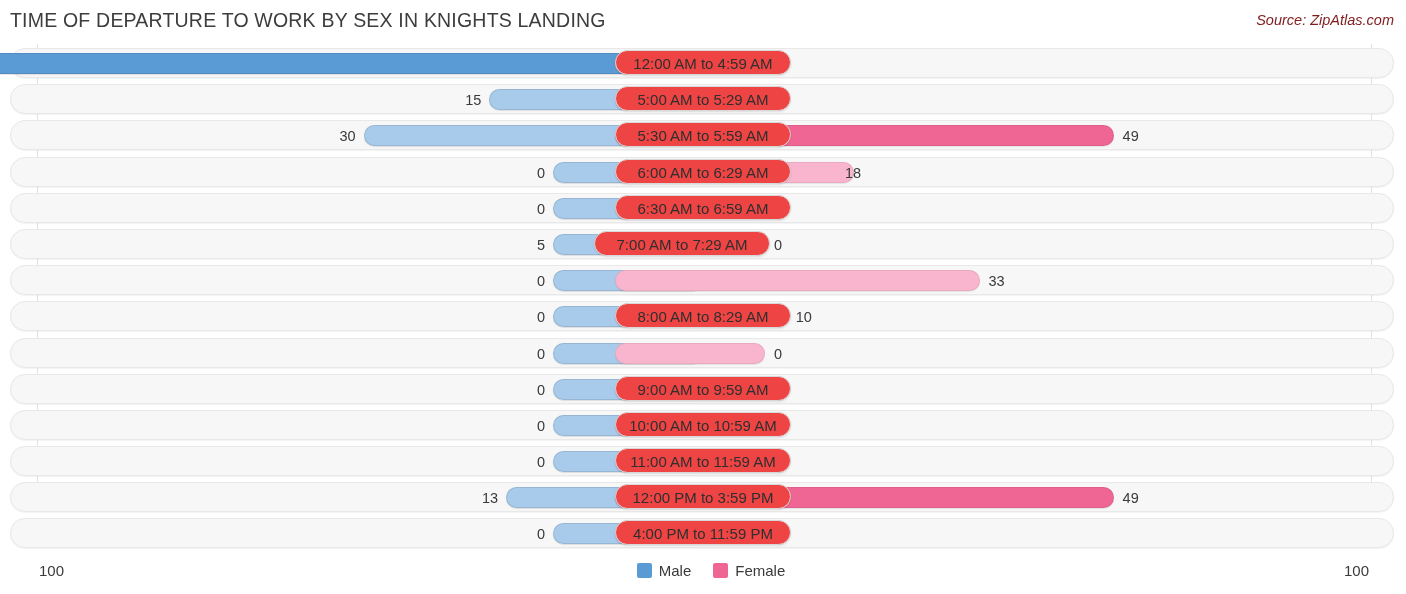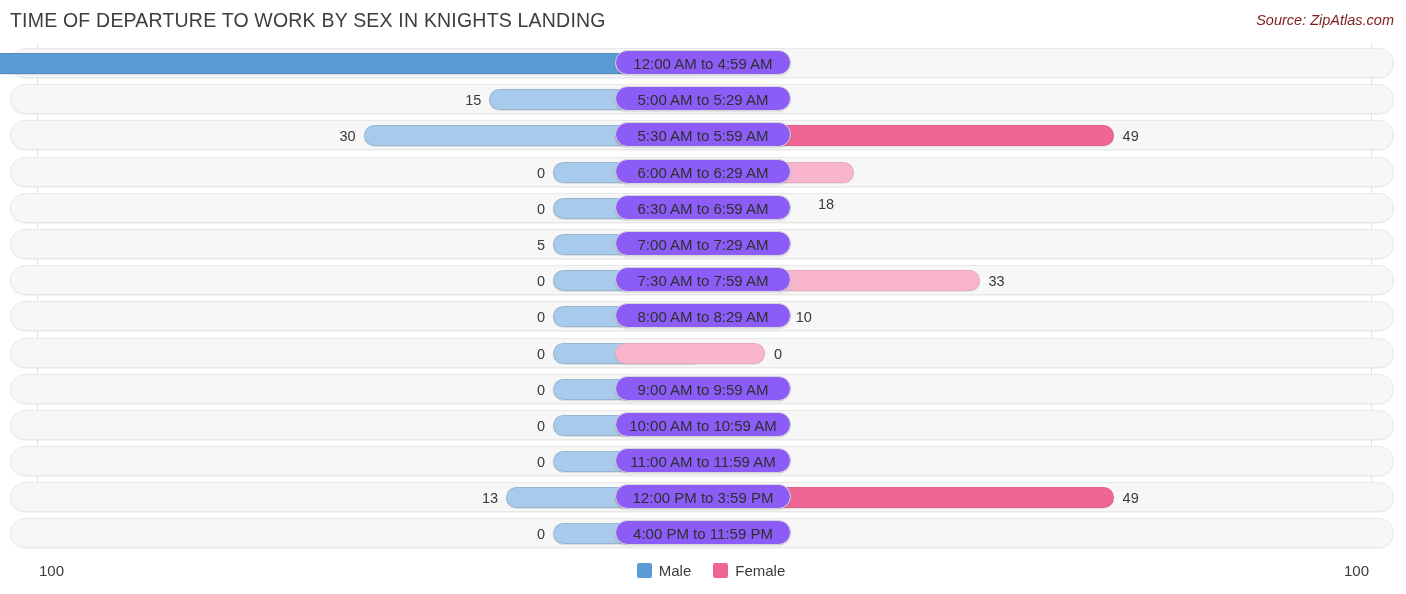--- a/index.html
+++ b/index.html
@@ -114,21 +114,21 @@
   }
   .val-male   { text-align: right; }
   .val-female { text-align: right; }
 
   
   .cat-pill {
     position: absolute;
     top: 4px;
     height: 25px;
     line-height: 25px;
-    background: #8b5cf6;
+    background: #ef4444;
     border: 1px solid #d8d8d8;
     border-radius: 13px;
     font-size: 15px;
     color: #2f2f2f;
     text-align: center;
     white-space: nowrap;
     padding: 0 10px;
     box-sizing: border-box;
     z-index: 4;
     box-shadow: 0 1px 2px rgba(0,0,0,.10);
@@ -216,46 +216,45 @@
         <div class="bar bar-female" style="left: 615px; width: 498.62px; background: rgb(239, 102, 148);"></div>
         <div class="val val-male" style="left: 297.6px; width: 58px;">30</div>
         <div class="val val-female" style="left: 1122.62px;">49</div>
         <div class="cat-pill" style="left: 615px; width: 176px;">5:30 AM to 5:59 AM</div>
       </div>
       <div class="row">
         <div class="track"></div>
         <div class="bar bar-male" style="left: 553px; width: 150px; background: rgb(168, 203, 235);"></div>
         <div class="bar bar-female" style="left: 615px; width: 238.84px; background: rgb(248, 181, 205);"></div>
         <div class="val val-male" style="left: 487px; width: 58px;">0</div>
-        <div class="val val-female" style="left: 818px; margin-top: 31px;">18</div>
+        <div class="val val-female" style="left: 845px;">18</div>
         <div class="cat-pill" style="left: 615px; width: 176px;">6:00 AM to 6:29 AM</div>
       </div>
       <div class="row">
         <div class="track"></div>
         <div class="bar bar-male" style="left: 553px; width: 150px; background: rgb(168, 203, 235);"></div>
         <div class="bar bar-female" style="left: 615px; width: 150px; background: rgb(248, 181, 205);"></div>
         <div class="val val-male" style="left: 487px; width: 58px;">0</div>
         <div class="val val-female" style="left: 774px;">0</div>
         <div class="cat-pill" style="left: 615px; width: 176px;">6:30 AM to 6:59 AM</div>
       </div>
       <div class="row">
         <div class="track"></div>
         <div class="bar bar-male" style="left: 553px; width: 150px; background: rgb(168, 203, 235);"></div>
         <div class="bar bar-female" style="left: 615px; width: 150px; background: rgb(248, 181, 205);"></div>
         <div class="val val-male" style="left: 487px; width: 58px;">5</div>
         <div class="val val-female" style="left: 774px;">0</div>
-        <div class="cat-pill" style="left: 615px; width: 176px;">7:00 AM to 7:29 AM</div>
+        <div class="cat-pill" style="left: 594px; width: 176px;">7:00 AM to 7:29 AM</div>
       </div>
       <div class="row">
         <div class="track"></div>
         <div class="bar bar-male" style="left: 553px; width: 150px; background: rgb(168, 203, 235);"></div>
         <div class="bar bar-female" style="left: 615px; width: 364.54px; background: rgb(248, 181, 205);"></div>
         <div class="val val-male" style="left: 487px; width: 58px;">0</div>
         <div class="val val-female" style="left: 988.54px;">33</div>
-        <div class="cat-pill" style="left: 615px; width: 176px;">7:30 AM to 7:59 AM</div>
       </div>
       <div class="row">
         <div class="track"></div>
         <div class="bar bar-male" style="left: 553px; width: 150px; background: rgb(168, 203, 235);"></div>
         <div class="bar bar-female" style="left: 615px; width: 171.8px; background: rgb(248, 181, 205);"></div>
         <div class="val val-male" style="left: 487px; width: 58px;">0</div>
         <div class="val val-female" style="left: 795.8px;">10</div>
         <div class="cat-pill" style="left: 615px; width: 176px;">8:00 AM to 8:29 AM</div>
       </div>
       <div class="row">

